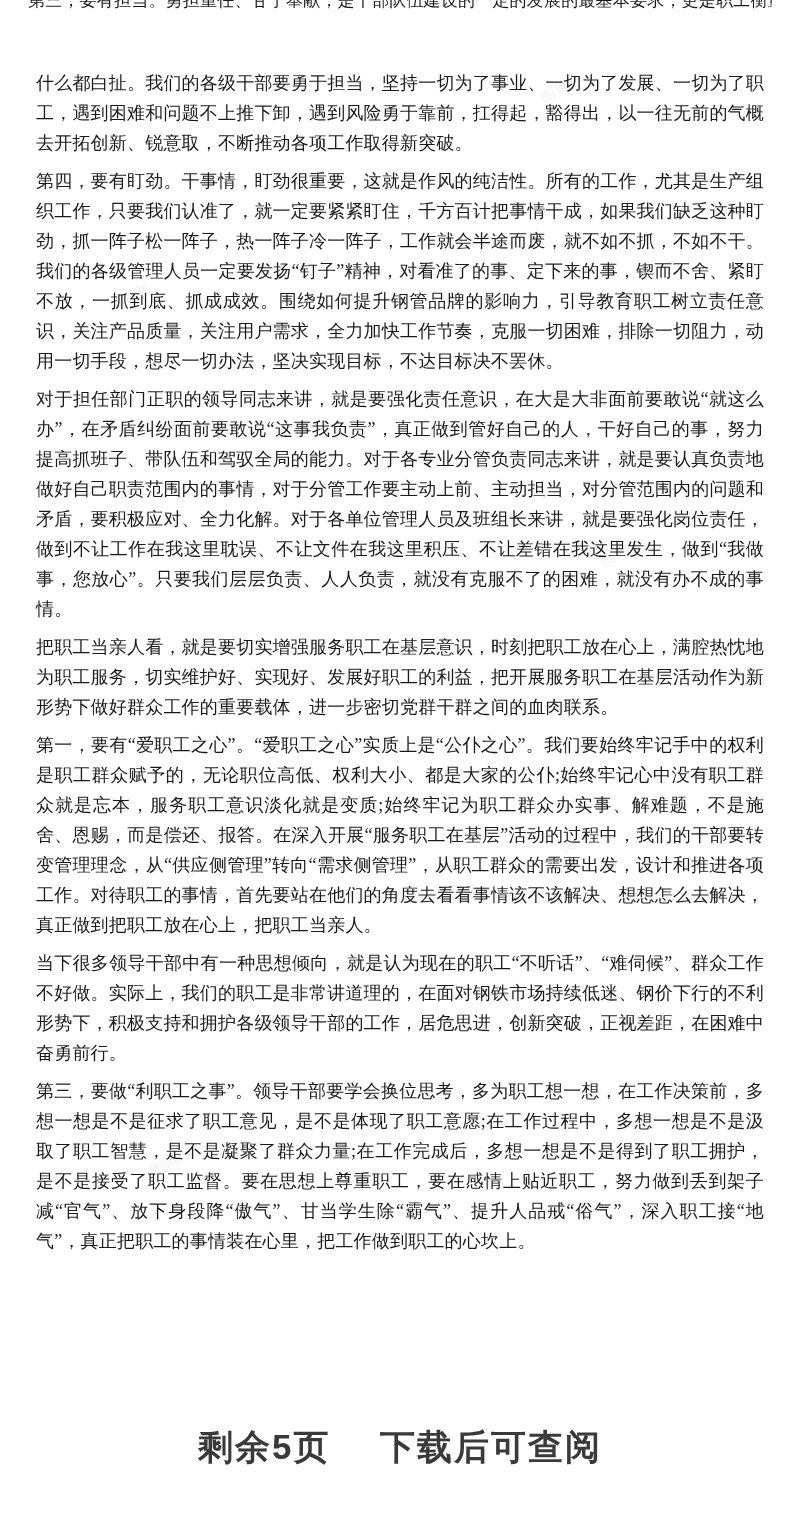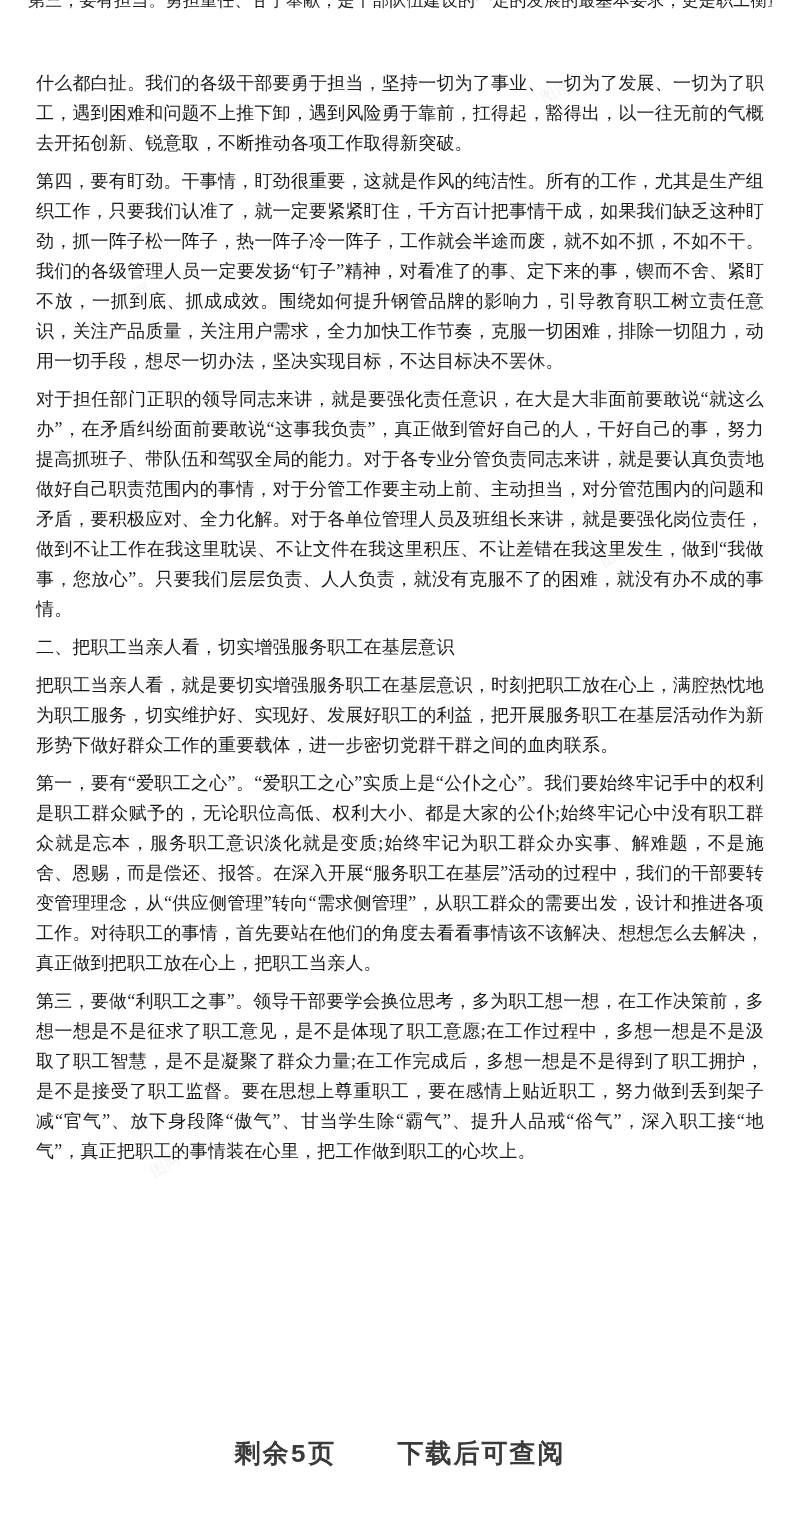--- a/index.html
+++ b/index.html
@@ -57,23 +57,23 @@
   .para {
     margin: 0;
   }
 
   .footer-note {
     position: absolute;
     left: 0;
     right: 0;
     bottom: 40px;
     text-align: center;
-    font-family: Liberation Mono, monospace;
+    font-family: Liberation Sans, sans-serif;
     font-weight: bold;
-    font-size: 26px;
+    font-size: 35px;
     letter-spacing: 2px;
     color: #3a3a3a;
   }
   .footer-note .spacer {
     display: inline-block;
     width: 26px;
   }
 
   
   .watermark {
@@ -107,23 +107,23 @@
   <div class="clipped-top">
     <p>第三，要有担当。勇担重任、甘于奉献，是干部队伍建设的一定的发展的最基本要求，更是职工衡量的标准。对于认准了的事情就要干，干起来了什么都有，干不起来</p>
   </div>
 
   <div class="gap-block"></div>
 
   <div class="body-text">
     <p class="para">什么都白扯。我们的各级干部要勇于担当，坚持一切为了事业、一切为了发展、一切为了职工，遇到困难和问题不上推下卸，遇到风险勇于靠前，扛得起，豁得出，以一往无前的气概去开拓创新、锐意取，不断推动各项工作取得新突破。</p>
     <p class="para">第四，要有盯劲。干事情，盯劲很重要，这就是作风的纯洁性。所有的工作，尤其是生产组织工作，只要我们认准了，就一定要紧紧盯住，千方百计把事情干成，如果我们缺乏这种盯劲，抓一阵子松一阵子，热一阵子冷一阵子，工作就会半途而废，就不如不抓，不如不干。我们的各级管理人员一定要发扬“钉子”精神，对看准了的事、定下来的事，锲而不舍、紧盯不放，一抓到底、抓成成效。围绕如何提升钢管品牌的影响力，引导教育职工树立责任意识，关注产品质量，关注用户需求，全力加快工作节奏，克服一切困难，排除一切阻力，动用一切手段，想尽一切办法，坚决实现目标，不达目标决不罢休。</p>
     <p class="para">对于担任部门正职的领导同志来讲，就是要强化责任意识，在大是大非面前要敢说“就这么办”，在矛盾纠纷面前要敢说“这事我负责”，真正做到管好自己的人，干好自己的事，努力提高抓班子、带队伍和驾驭全局的能力。对于各专业分管负责同志来讲，就是要认真负责地做好自己职责范围内的事情，对于分管工作要主动上前、主动担当，对分管范围内的问题和矛盾，要积极应对、全力化解。对于各单位管理人员及班组长来讲，就是要强化岗位责任，做到不让工作在我这里耽误、不让文件在我这里积压、不让差错在我这里发生，做到“我做事，您放心”。只要我们层层负责、人人负责，就没有克服不了的困难，就没有办不成的事情。</p>
-    <p class="para">二、把职工当亲人看，切实增强服务职工在基层意识</p>
     <p class="para">把职工当亲人看，就是要切实增强服务职工在基层意识，时刻把职工放在心上，满腔热忱地为职工服务，切实维护好、实现好、发展好职工的利益，把开展服务职工在基层活动作为新形势下做好群众工作的重要载体，进一步密切党群干群之间的血肉联系。</p>
     <p class="para">第一，要有“爱职工之心”。“爱职工之心”实质上是“公仆之心”。我们要始终牢记手中的权利是职工群众赋予的，无论职位高低、权利大小、都是大家的公仆;始终牢记心中没有职工群众就是忘本，服务职工意识淡化就是变质;始终牢记为职工群众办实事、解难题，不是施舍、恩赐，而是偿还、报答。在深入开展“服务职工在基层”活动的过程中，我们的干部要转变管理理念，从“供应侧管理”转向“需求侧管理”，从职工群众的需要出发，设计和推进各项工作。对待职工的事情，首先要站在他们的角度去看看事情该不该解决、想想怎么去解决，真正做到把职工放在心上，把职工当亲人。</p>
+    <p class="para">当下很多领导干部中有一种思想倾向，就是认为现在的职工“不听话”、“难伺候”、群众工作不好做。实际上，我们的职工是非常讲道理的，在面对钢铁市场持续低迷、钢价下行的不利形势下，积极支持和拥护各级领导干部的工作，居危思进，创新突破，正视差距，在困难中奋勇前行。</p>
     <p class="para">第三，要做“利职工之事”。领导干部要学会换位思考，多为职工想一想，在工作决策前，多想一想是不是征求了职工意见，是不是体现了职工意愿;在工作过程中，多想一想是不是汲取了职工智慧，是不是凝聚了群众力量;在工作完成后，多想一想是不是得到了职工拥护，是不是接受了职工监督。要在思想上尊重职工，要在感情上贴近职工，努力做到丢到架子减“官气”、放下身段降“傲气”、甘当学生除“霸气”、提升人品戒“俗气”，深入职工接“地气”，真正把职工的事情装在心里，把工作做到职工的心坎上。</p>
   </div>
 
   <div class="footer-note">
     <span>剩余5页</span>
     <span class="spacer"></span>
     <span>下载后可查阅</span>
   </div>
 
 </div>

